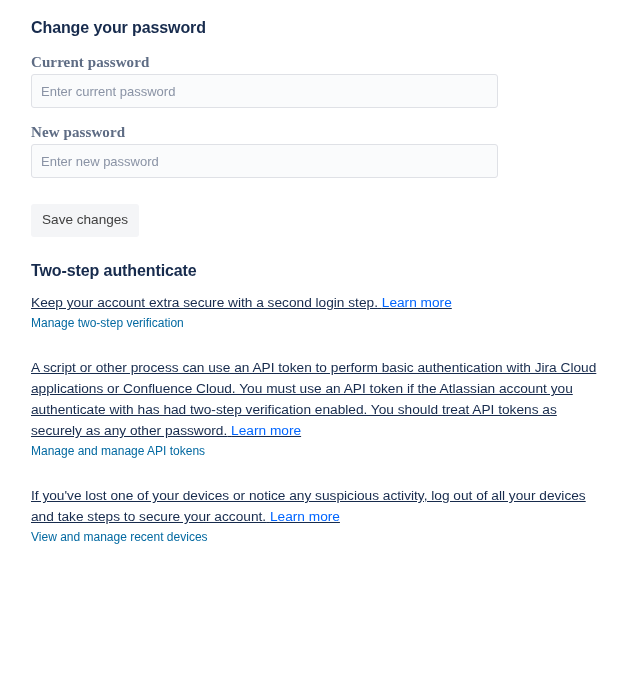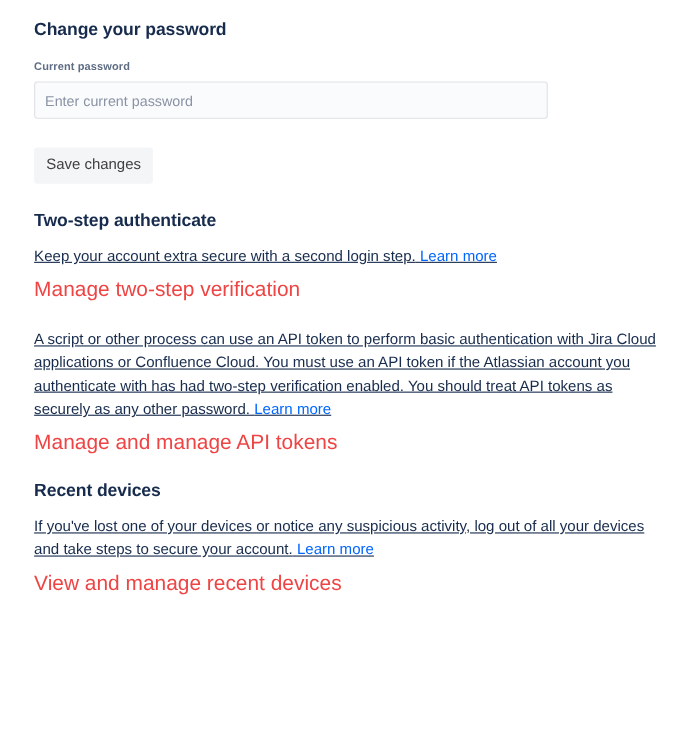--- a/index.html
+++ b/index.html
@@ -33,26 +33,27 @@
     margin-top: 24px;
   }
   .section.first { margin-top: 0; }
 
   
   .field {
     margin-top: 17px;
   }
   .field-label {
     display: block;
-    font-size: 10px;
+    font-size: 15px;
     font-weight: bold;
     color: #5E6C84;
     letter-spacing: 0.1px;
     line-height: 14px;
     margin-bottom: 5px;
+    font-family: Liberation Serif, serif;
   }
   .text-input {
     display: block;
     box-sizing: border-box;
     width: 467px;
     height: 34px;
     background: #FAFBFC;
     border: 1.6px solid #DFE1E6;
     border-radius: 3px;
     padding: 0 9px;
@@ -90,41 +91,44 @@
     max-width: 581px;
     text-decoration: underline;
   }
   .link {
     color: #0065FF;
     text-decoration: none;
     cursor: pointer;
   }
   .standalone-link {
     display: inline-block;
-    font-size: 19px;
+    font-size: 12px;
     line-height: 20px;
-    color: #ef4444;
+    color: #0369a1;
     text-decoration: none;
-    margin-top: 11px;
     cursor: pointer;
   }
 </style>
 </head>
 <body>
 
 <div class="page">
 
   <section class="section first">
     <h2 class="section-title">Change your password</h2>
 
     <div class="field">
       <label class="field-label">Current password</label>
       <input class="text-input" type="password" placeholder="Enter current password" style="">
     </div>
 
+    <div class="field">
+      <label class="field-label">New password</label>
+      <input class="text-input" type="password" placeholder="Enter new password" style="">
+    </div>
 
     <div class="btn-row">
       <button class="btn-disabled">Save changes</button>
     </div>
   </section>
 
   <section class="section">
     <h2 class="section-title">Two-step authenticate</h2>
     <p class="body-text">
       <span>Keep your account extra secure with a second login step.</span>
@@ -135,21 +139,20 @@
 
   <section class="section">
     <p class="body-text">
       <span>A script or other process can use an API token to perform basic authentication with Jira Cloud applications or Confluence Cloud. You must use an API token if the Atlassian account you authenticate with has had two-step verification enabled. You should treat API tokens as securely as any other password.</span>
       <a class="link" href="#">Learn more</a>
     </p>
     <a class="standalone-link" href="#">Manage and manage API tokens</a>
   </section>
 
   <section class="section">
-    <h2 class="section-title">Recent devices</h2>
     <p class="body-text">
       <span>If you've lost one of your devices or notice any suspicious activity, log out of all your devices and take steps to secure your account.</span>
       <a class="link" href="#">Learn more</a>
     </p>
     <a class="standalone-link" href="#">View and manage recent devices</a>
   </section>
 
 </div>
 
 </body></html>

